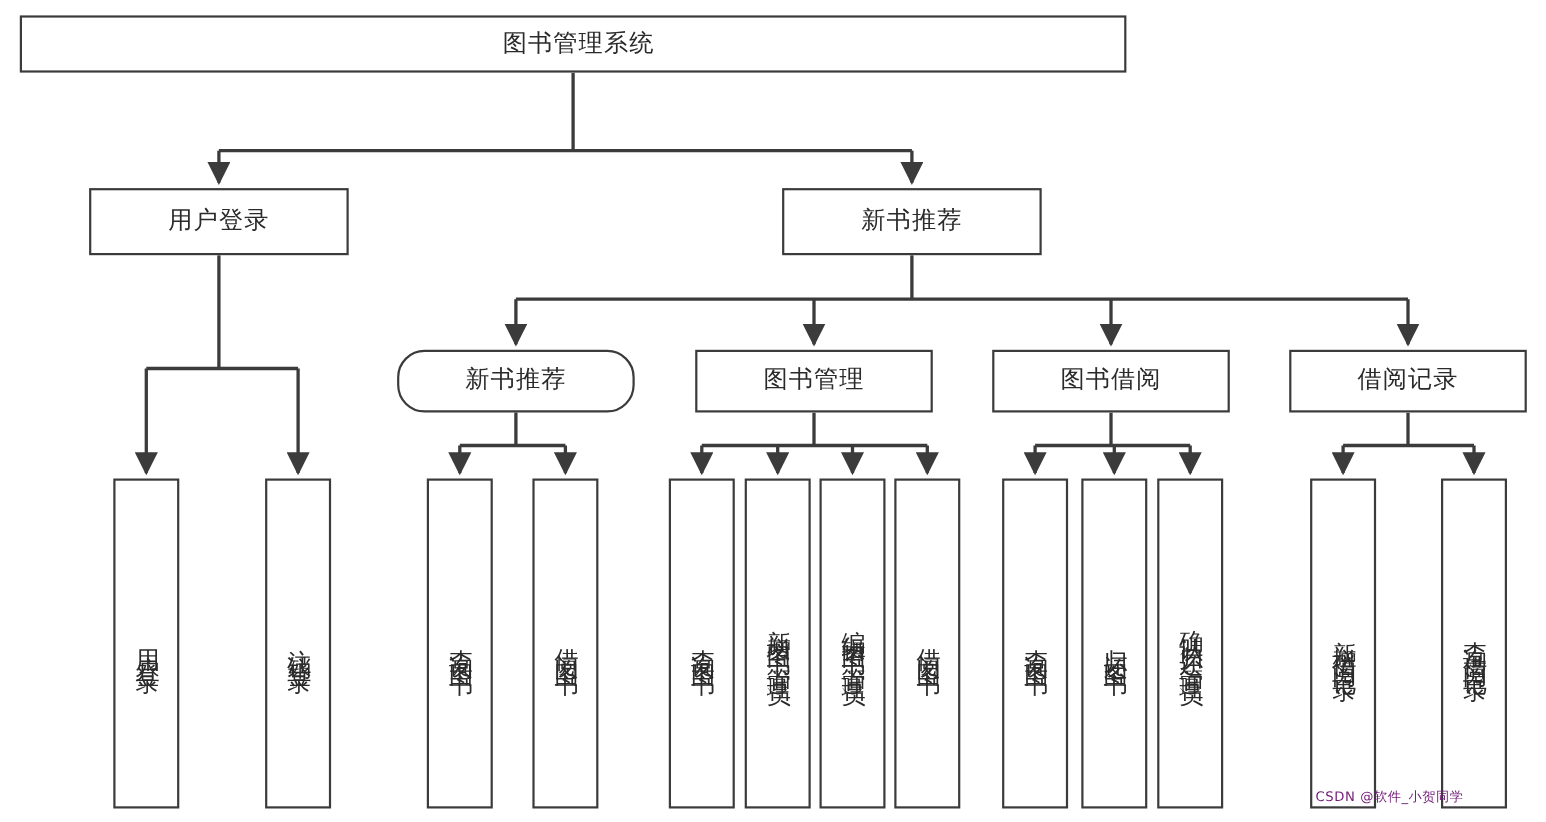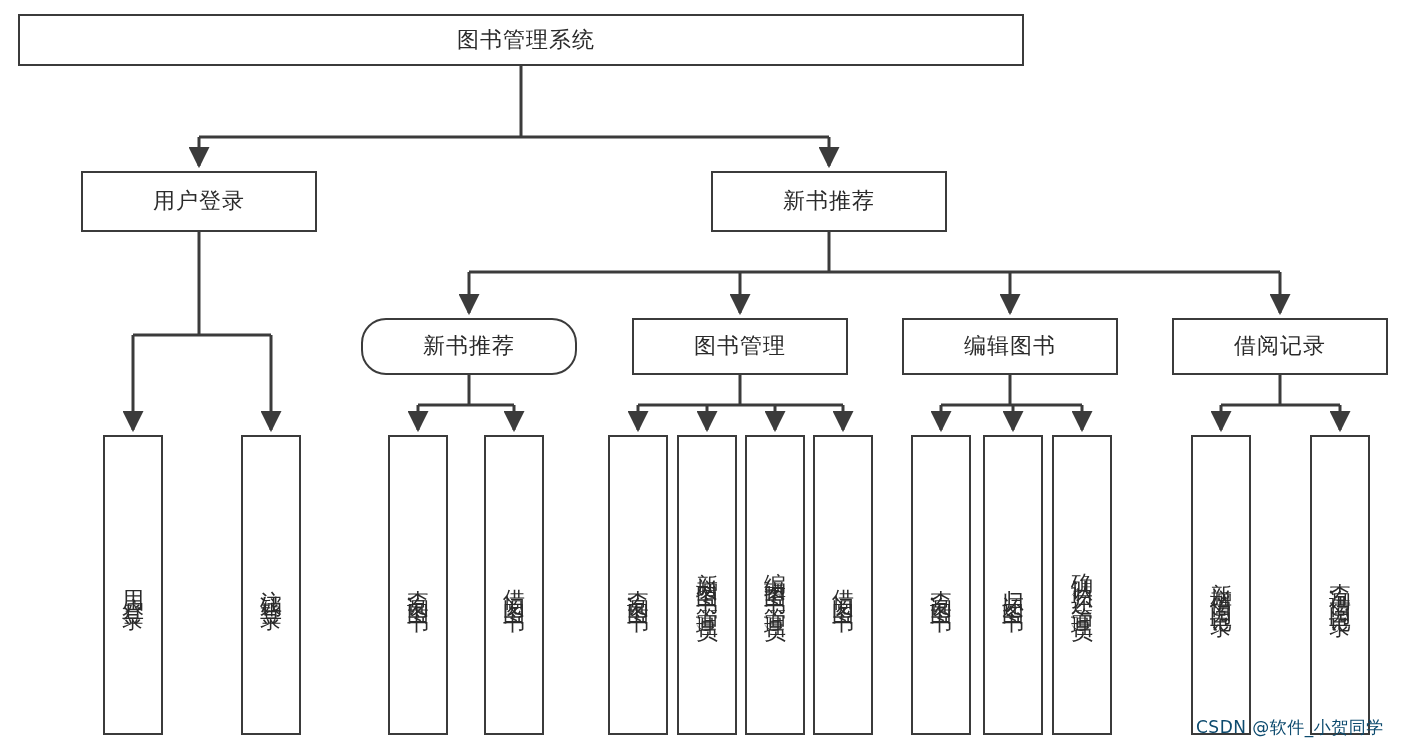--- a/index.html
+++ b/index.html
@@ -43,22 +43,22 @@
   .node.vert {
     writing-mode: vertical-rl;
     text-orientation: upright;
     font-size: 22px;
     letter-spacing: 7px;
     line-height: 1.1;
     padding-top: 2px;
   }
   .watermark {
     position: absolute;
-    color: #0c4a6e;
-    font-size: 17px;
+    color: #701a75;
+    font-size: 12px;
     letter-spacing: 0.5px;
     white-space: nowrap;
     font-family: "DejaVu Sans", "Liberation Sans", sans-serif;
   }
 </style>
 </head>
 <body>
 
 <div id="canvas">
 
@@ -112,21 +112,21 @@
     </g>
   </svg>
 
   <div class="node horiz" style="left: 18px; top: 14px; width: 1006px; height: 52px; padding-left: 10px;">图书管理系统</div>
 
   <div class="node horiz" style="left: 81px; top: 171px; width: 236px; height: 61px;">用户登录</div>
   <div class="node horiz" style="left: 711px; top: 171px; width: 236px; height: 61px;">新书推荐</div>
 
   <div class="node horiz" style="left: 361px; top: 318px; width: 216px; height: 57px; border-radius: 25px;">新书推荐</div>
   <div class="node horiz" style="left: 632px; top: 318px; width: 216px; height: 57px;">图书管理</div>
-  <div class="node horiz" style="left: 902px; top: 318px; width: 216px; height: 57px;">编辑图书</div>
+  <div class="node horiz" style="left: 902px; top: 318px; width: 216px; height: 57px;">图书借阅</div>
   <div class="node horiz" style="left: 1172px; top: 318px; width: 216px; height: 57px;">借阅记录</div>
 
   <div class="node vert" style="left: 103px; top: 435px; width: 60px; height: 300px;">用户登录</div>
   <div class="node vert" style="left: 241px; top: 435px; width: 60px; height: 300px;">注销登录</div>
   <div class="node vert" style="left: 388px; top: 435px; width: 60px; height: 300px;">查询图书</div>
   <div class="node vert" style="left: 484px; top: 435px; width: 60px; height: 300px;">借阅图书</div>
   <div class="node vert" style="left: 608px; top: 435px; width: 60px; height: 300px;">查询图书</div>
   <div class="node vert" style="left: 677px; top: 435px; width: 60px; height: 300px;">新增图书（管理员）</div>
   <div class="node vert" style="left: 745px; top: 435px; width: 60px; height: 300px;">编辑图书（管理员）</div>
   <div class="node vert" style="left: 813px; top: 435px; width: 60px; height: 300px;">借阅图书</div>

